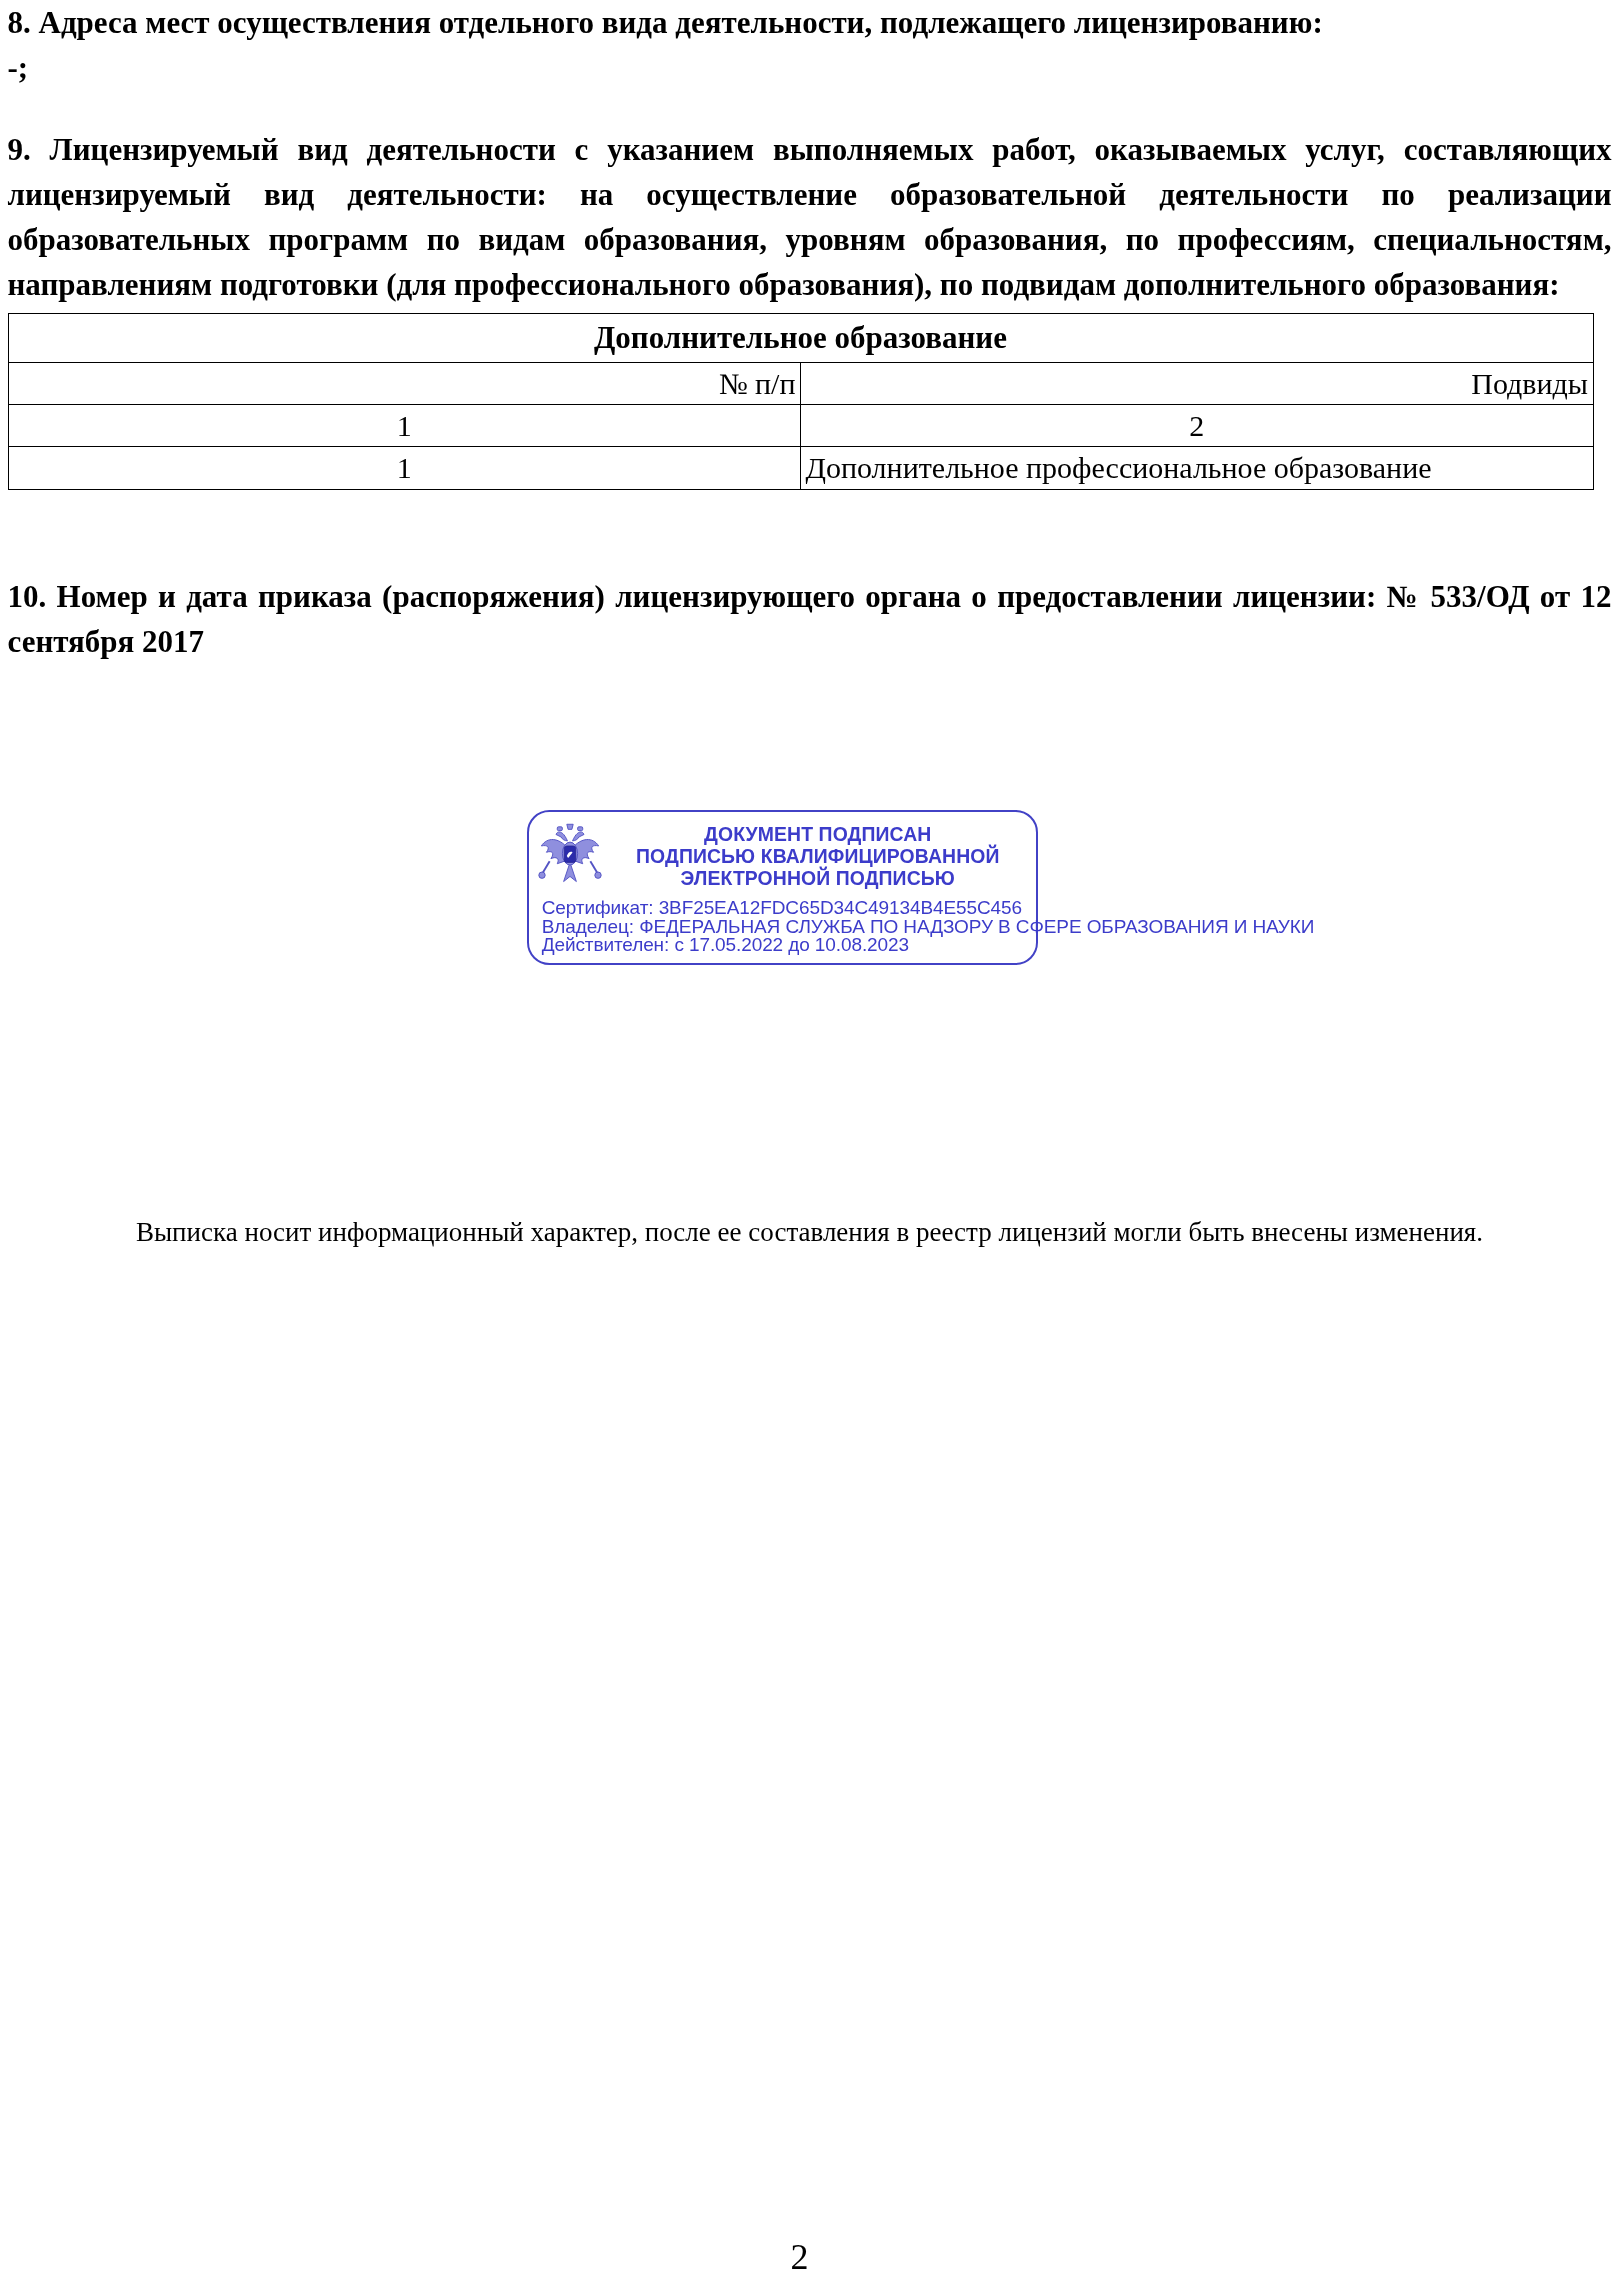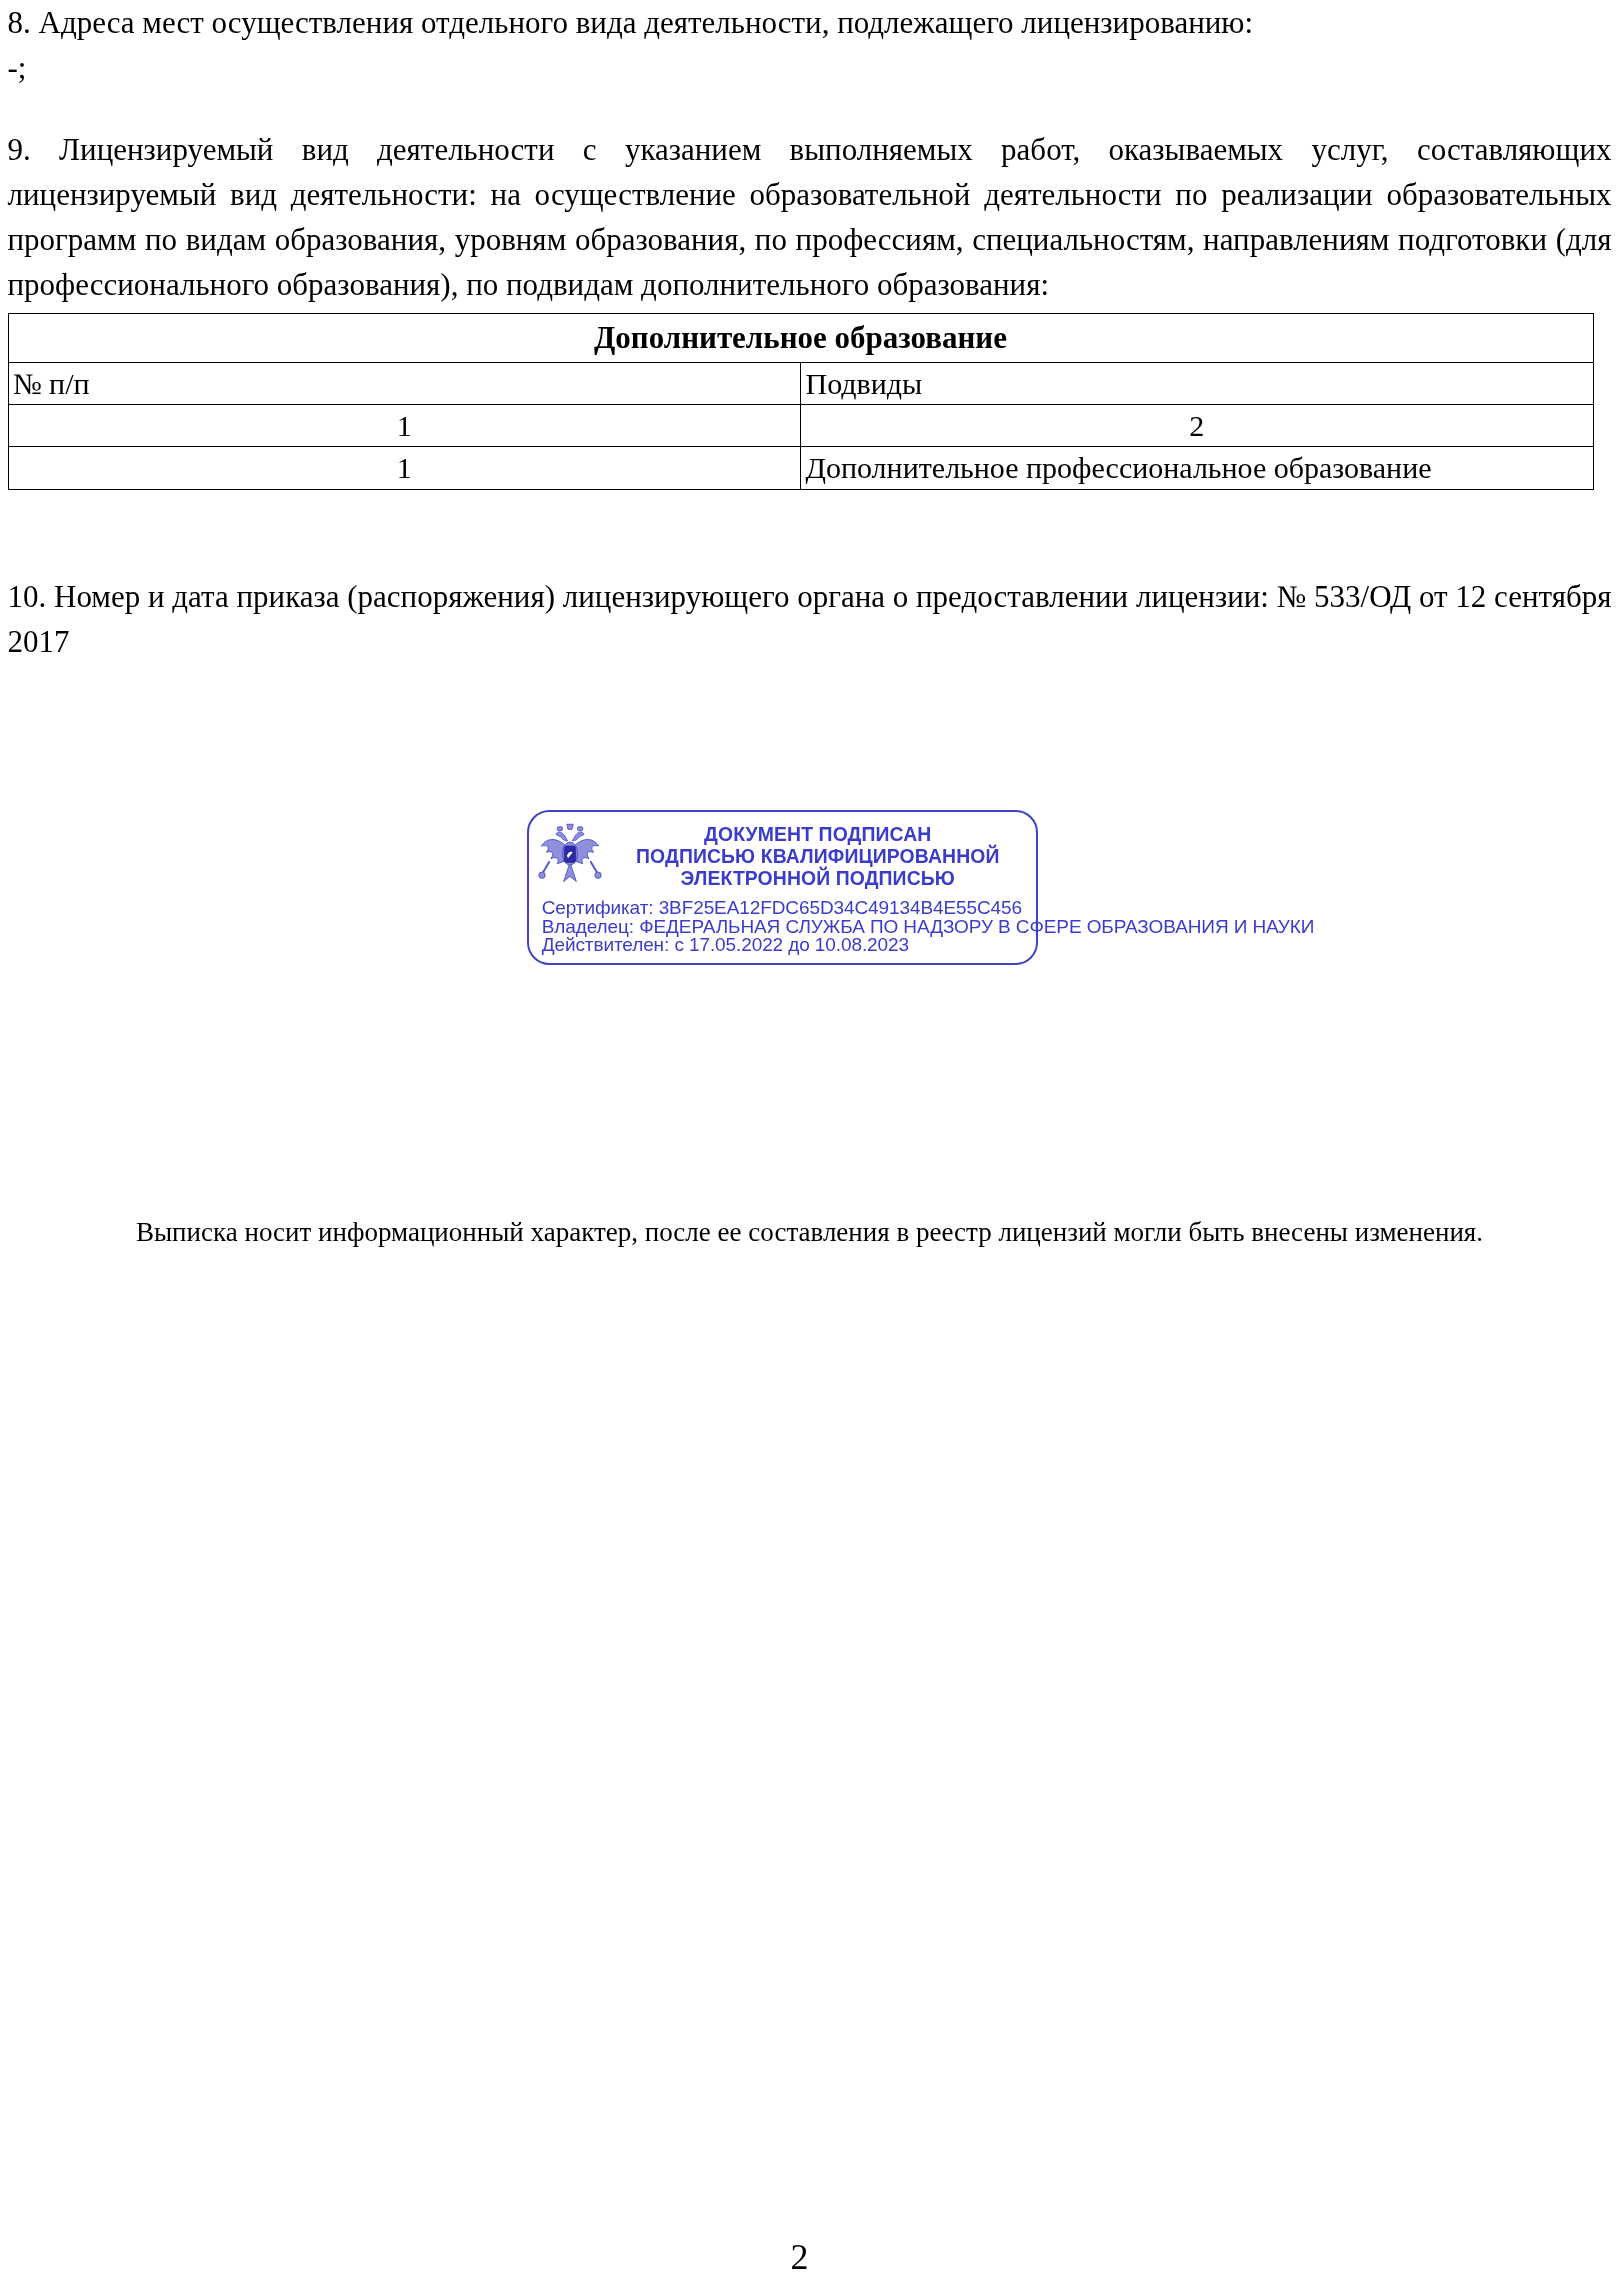--- a/index.html
+++ b/index.html
@@ -10,20 +10,21 @@
     height: 2284px;
     background: #ffffff;
     font-family: "Liberation Serif", serif;
     color: #000000;
     padding: 0 7.5px;
     overflow: hidden;
   }
   .body-text {
     font-size: 31px;
     line-height: 45px;
+    font-weight: bold;
   }
   .para { margin: 0; }
   .justified { text-align: justify; }
   .para-9 { margin-top: 37px; }
   .para-10 { margin-top: 84px; }
 
   
   .edu-table {
     border-collapse: collapse;
     width: 1586px;
@@ -36,21 +37,21 @@
     vertical-align: middle;
     padding: 1.5px 4.5px;
   }
   .edu-table .tbl-title-cell {
     height: 49px;
     text-align: center;
     font-weight: bold;
     font-size: 31px;
   }
   .edu-table .col-num { width: 161px; text-align: center; }
-  .edu-table .row-head td { height: 42px; text-align: left; }
+  .edu-table .row-head td { height: 42px; text-align: right; }
   .edu-table .row-nums td { height: 42px; text-align: center; }
   .edu-table .row-data td { height: 43px; }
   .edu-table .row-data .cell-subtype { text-align: left; }
 
   
   .stamp {
     position: absolute;
     left: 527px;
     top: 810px;
     width: 511px;

